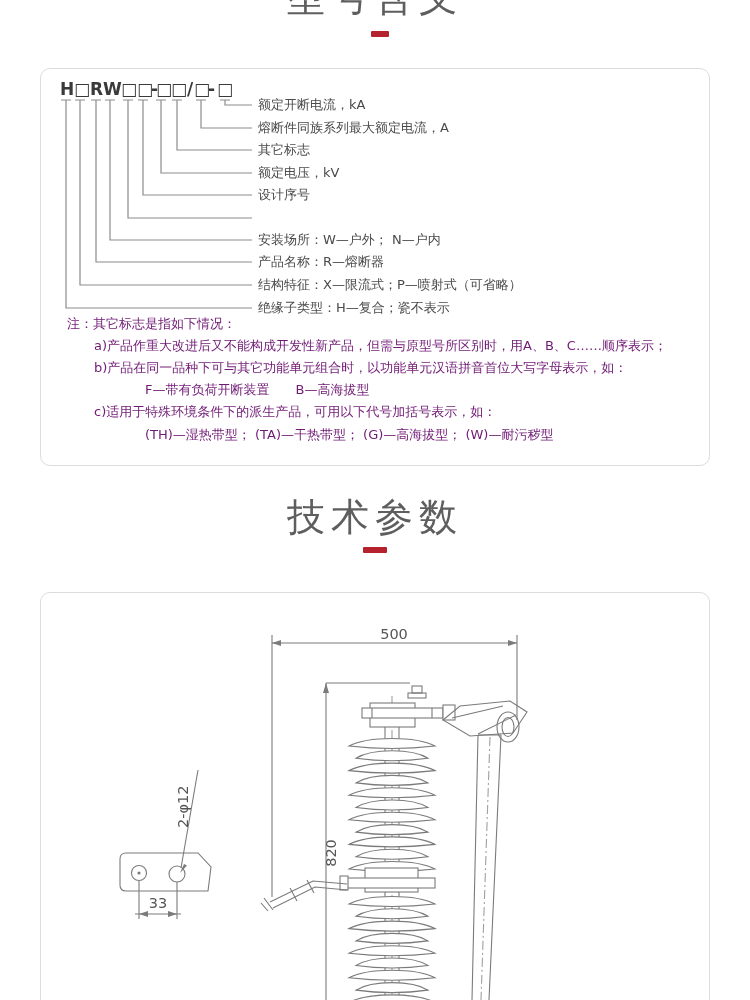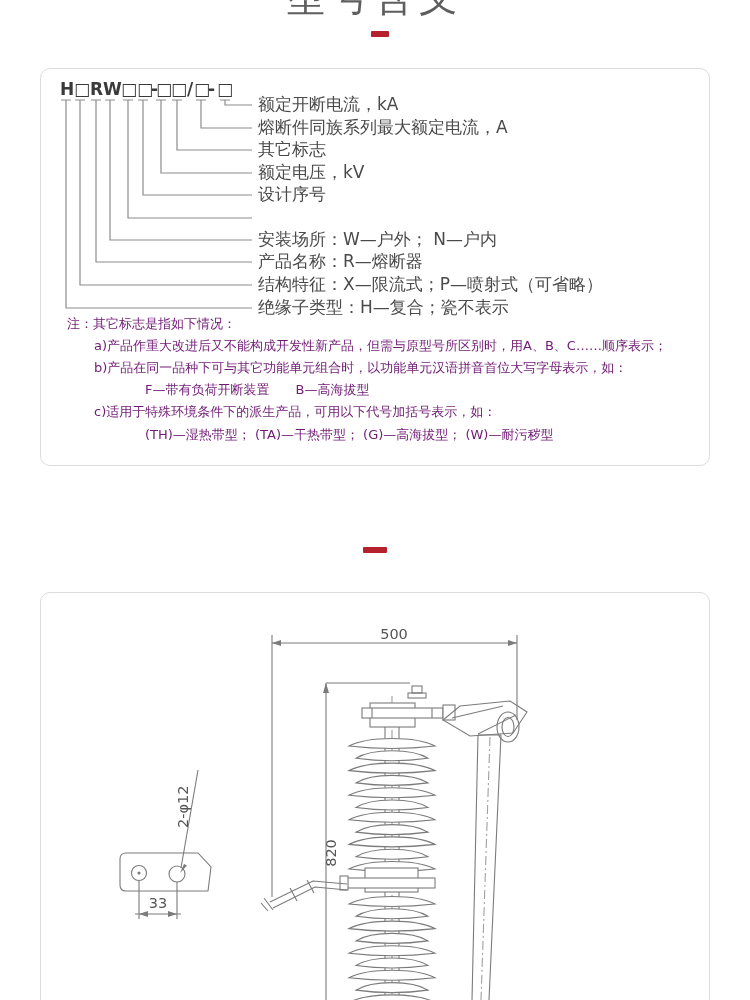--- a/index.html
+++ b/index.html
@@ -10,21 +10,21 @@
   .t1{top:-28px;}
   .t2{top:492px;}
   .dash{position:absolute;background:var(--accent,#b5212d);height:6px;border-radius:1px;}
   .dash1{left:371px;top:31px;width:18px;}
   .dash2{left:363px;top:547px;width:24px;}
   .panel{position:absolute;left:40px;width:668px;border:1px solid #dcdcdc;border-radius:10px;background:#fff;}
   .panel1{top:68px;height:396px;}
   .panel2{top:592px;height:460px;}
   .model-char{position:absolute;top:80px;font-size:17px;font-weight:bold;color:#3a3a3a;line-height:18px;}
   .fanout-svg{position:absolute;left:0;top:0;pointer-events:none;}
-  .fan-label{position:absolute;left:258px;font-size:17px;line-height:17px;color:#4a4a4a;white-space:nowrap;}
+  .fan-label{position:absolute;left:258px;font-size:13px;line-height:17px;color:#4a4a4a;white-space:nowrap;}
   .note{position:absolute;font-size:13px;line-height:17px;color:#701a75;white-space:nowrap;}
   .drawing-svg{position:absolute;left:40px;top:592px;}
   .drawing-svg text{fill:#555;font-size:14.5px;font-family:"DejaVu Sans","Liberation Sans",sans-serif;}
 </style>
 </head>
 <body>
 
 <div class="page">
 
   <h1 class="sec-title t1">型号含义</h1>
@@ -71,20 +71,21 @@
   <div class="fan-label" style="top:276px">结构特征：X—限流式；P—喷射式（可省略）</div>
   <div class="fan-label" style="top:299px">绝缘子类型：H—复合；瓷不表示</div>
 
   <div class="note" style="left:67px;top:315px">注：其它标志是指如下情况：</div>
   <div class="note" style="left:94px;top:337px">a)产品作重大改进后又不能构成开发性新产品，但需与原型号所区别时，用A、B、C……顺序表示；</div>
   <div class="note" style="left:94px;top:359px">b)产品在同一品种下可与其它功能单元组合时，以功能单元汉语拼音首位大写字母表示，如：</div>
   <div class="note" style="left:145px;top:381px">F—带有负荷开断装置　　B—高海拔型</div>
   <div class="note" style="left:145px;top:426px">(TH)—湿热带型； (TA)—干热带型； (G)—高海拔型； (W)—耐污秽型</div>
   <div class="note" style="left:94px;top:403px">c)适用于特殊环境条件下的派生产品，可用以下代号加括号表示，如：</div>
 
+  <h2 class="sec-title t2">技术参数</h2>
   <div class="dash dash2"></div>
 
   <div class="panel panel2"></div>
 
   <svg id="tech-drawing" class="drawing-svg" width="670" height="408" viewBox="0 0 670 408">
     <g stroke="#7b7b7b" stroke-width="1.1" fill="none">
 
       <g>
         <path d="M232 51 H477"></path>
         <path d="M232 43 V305"></path>

